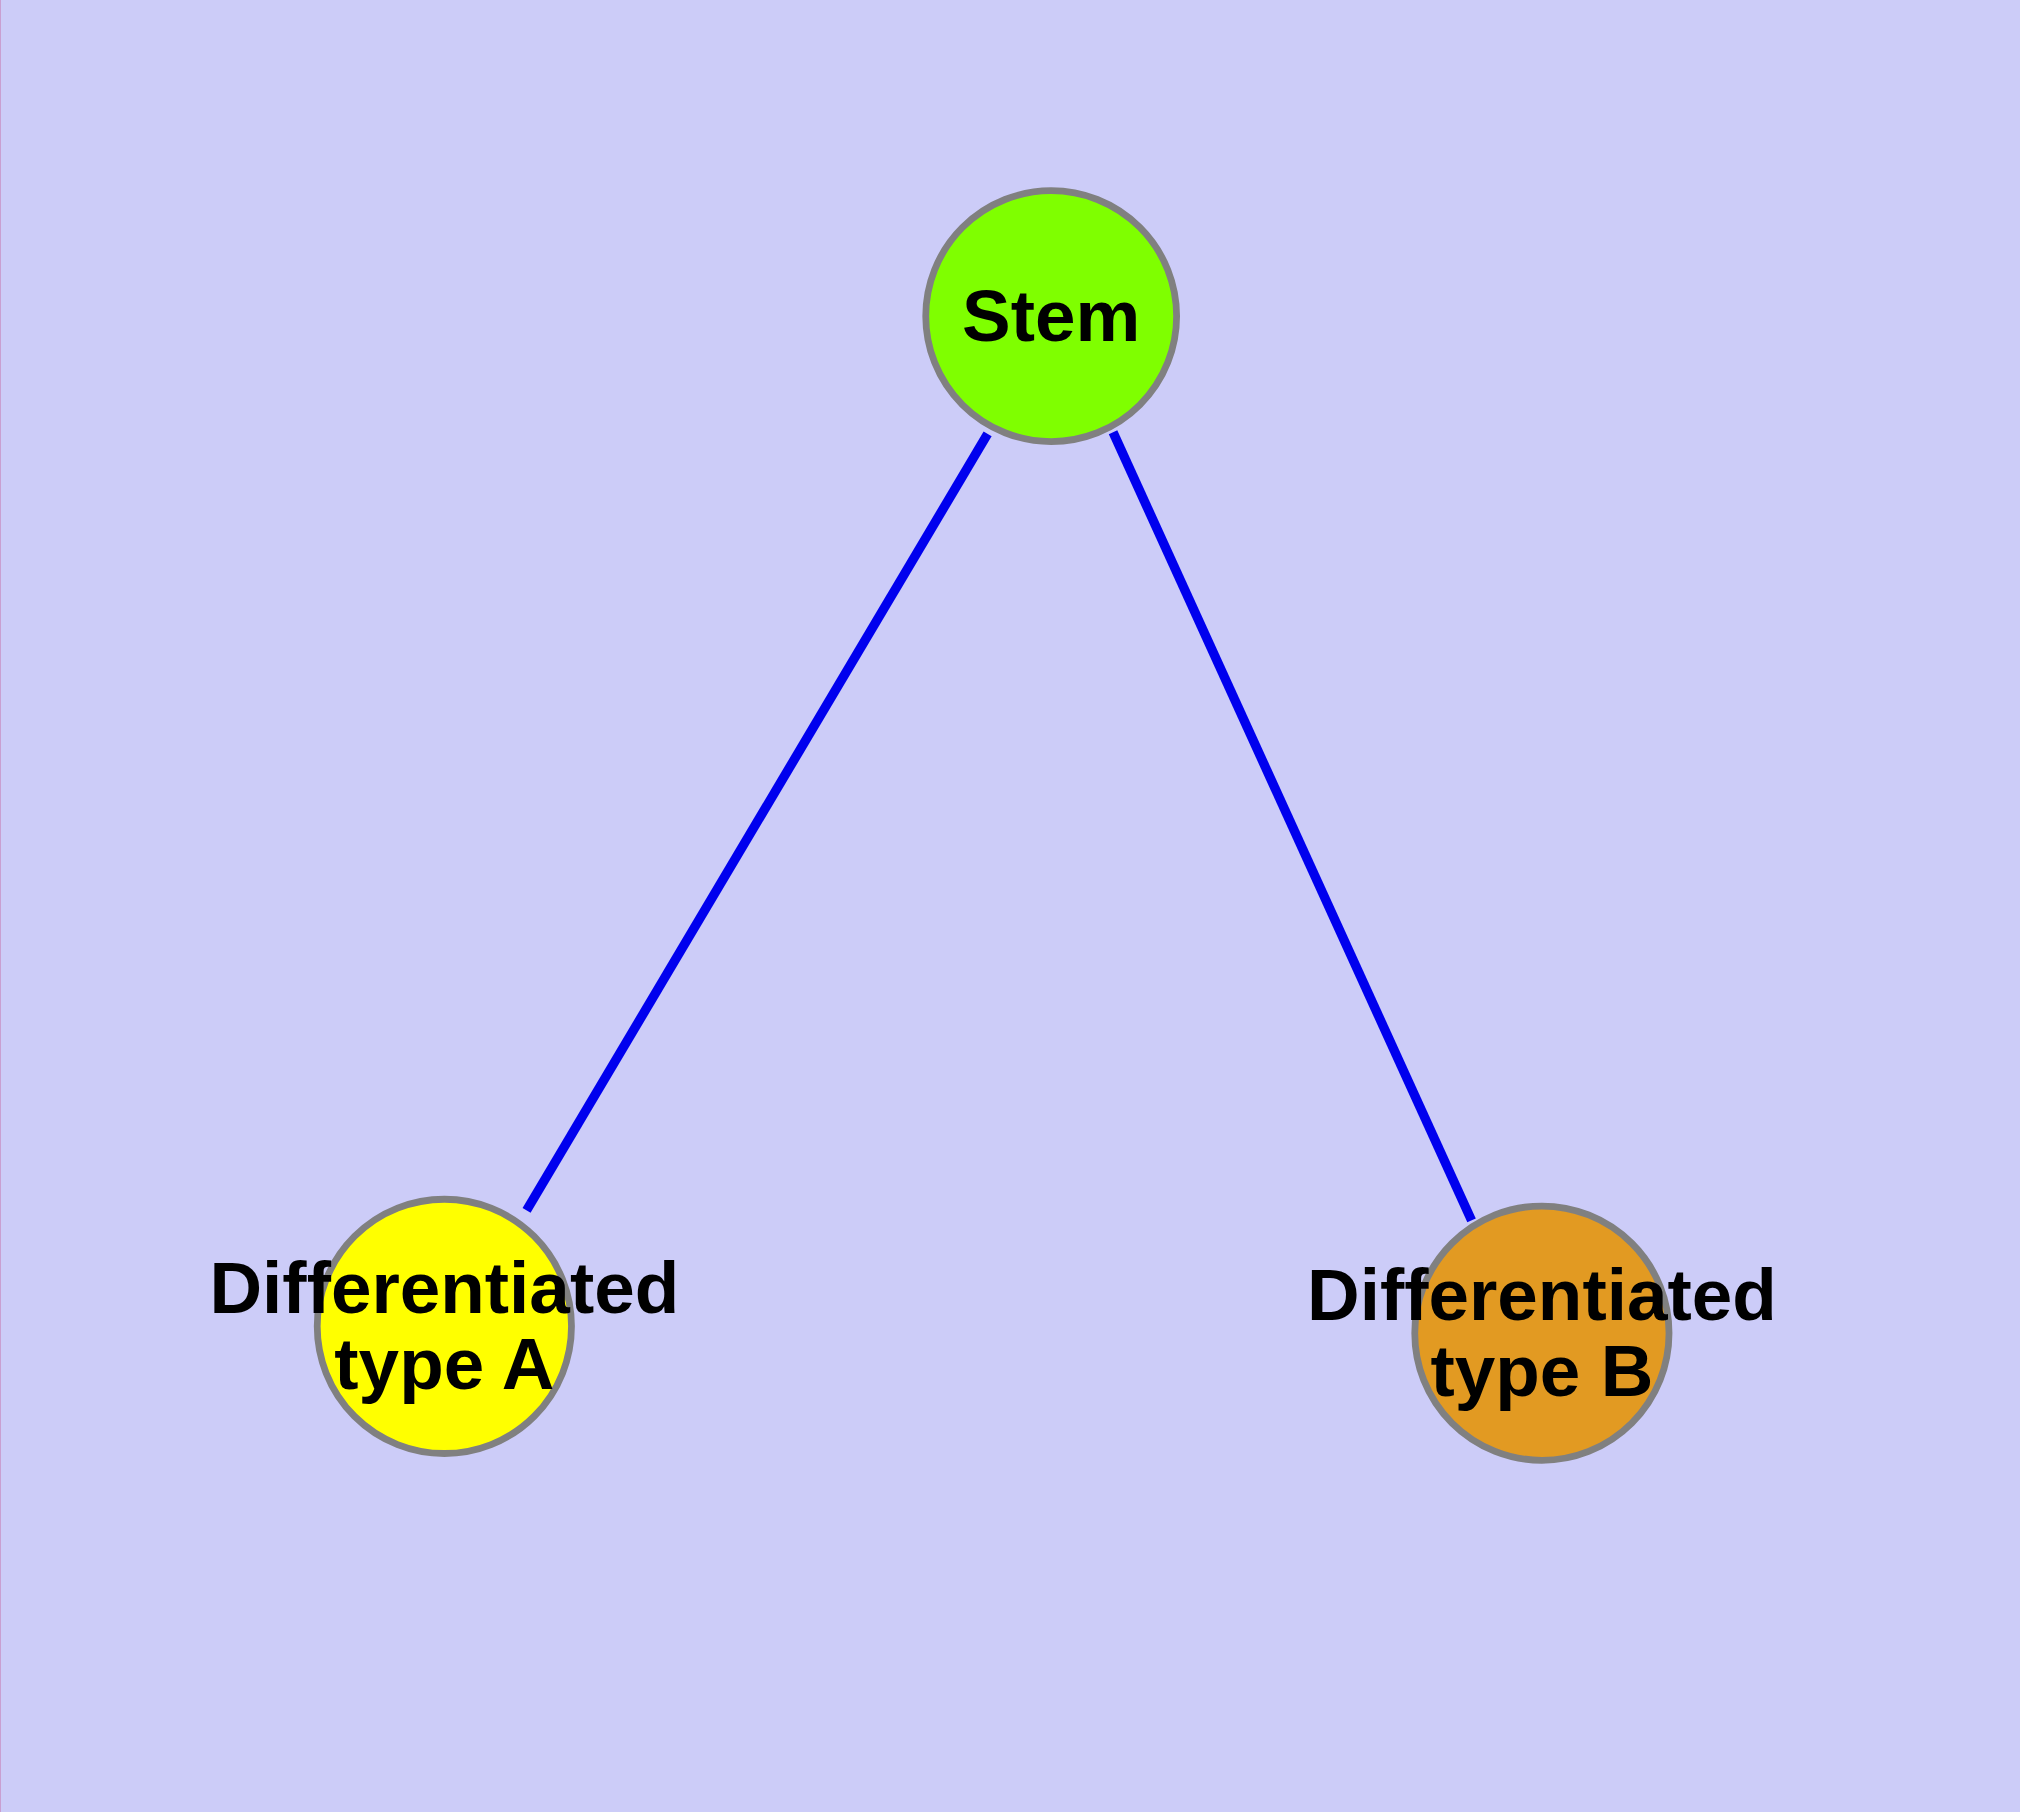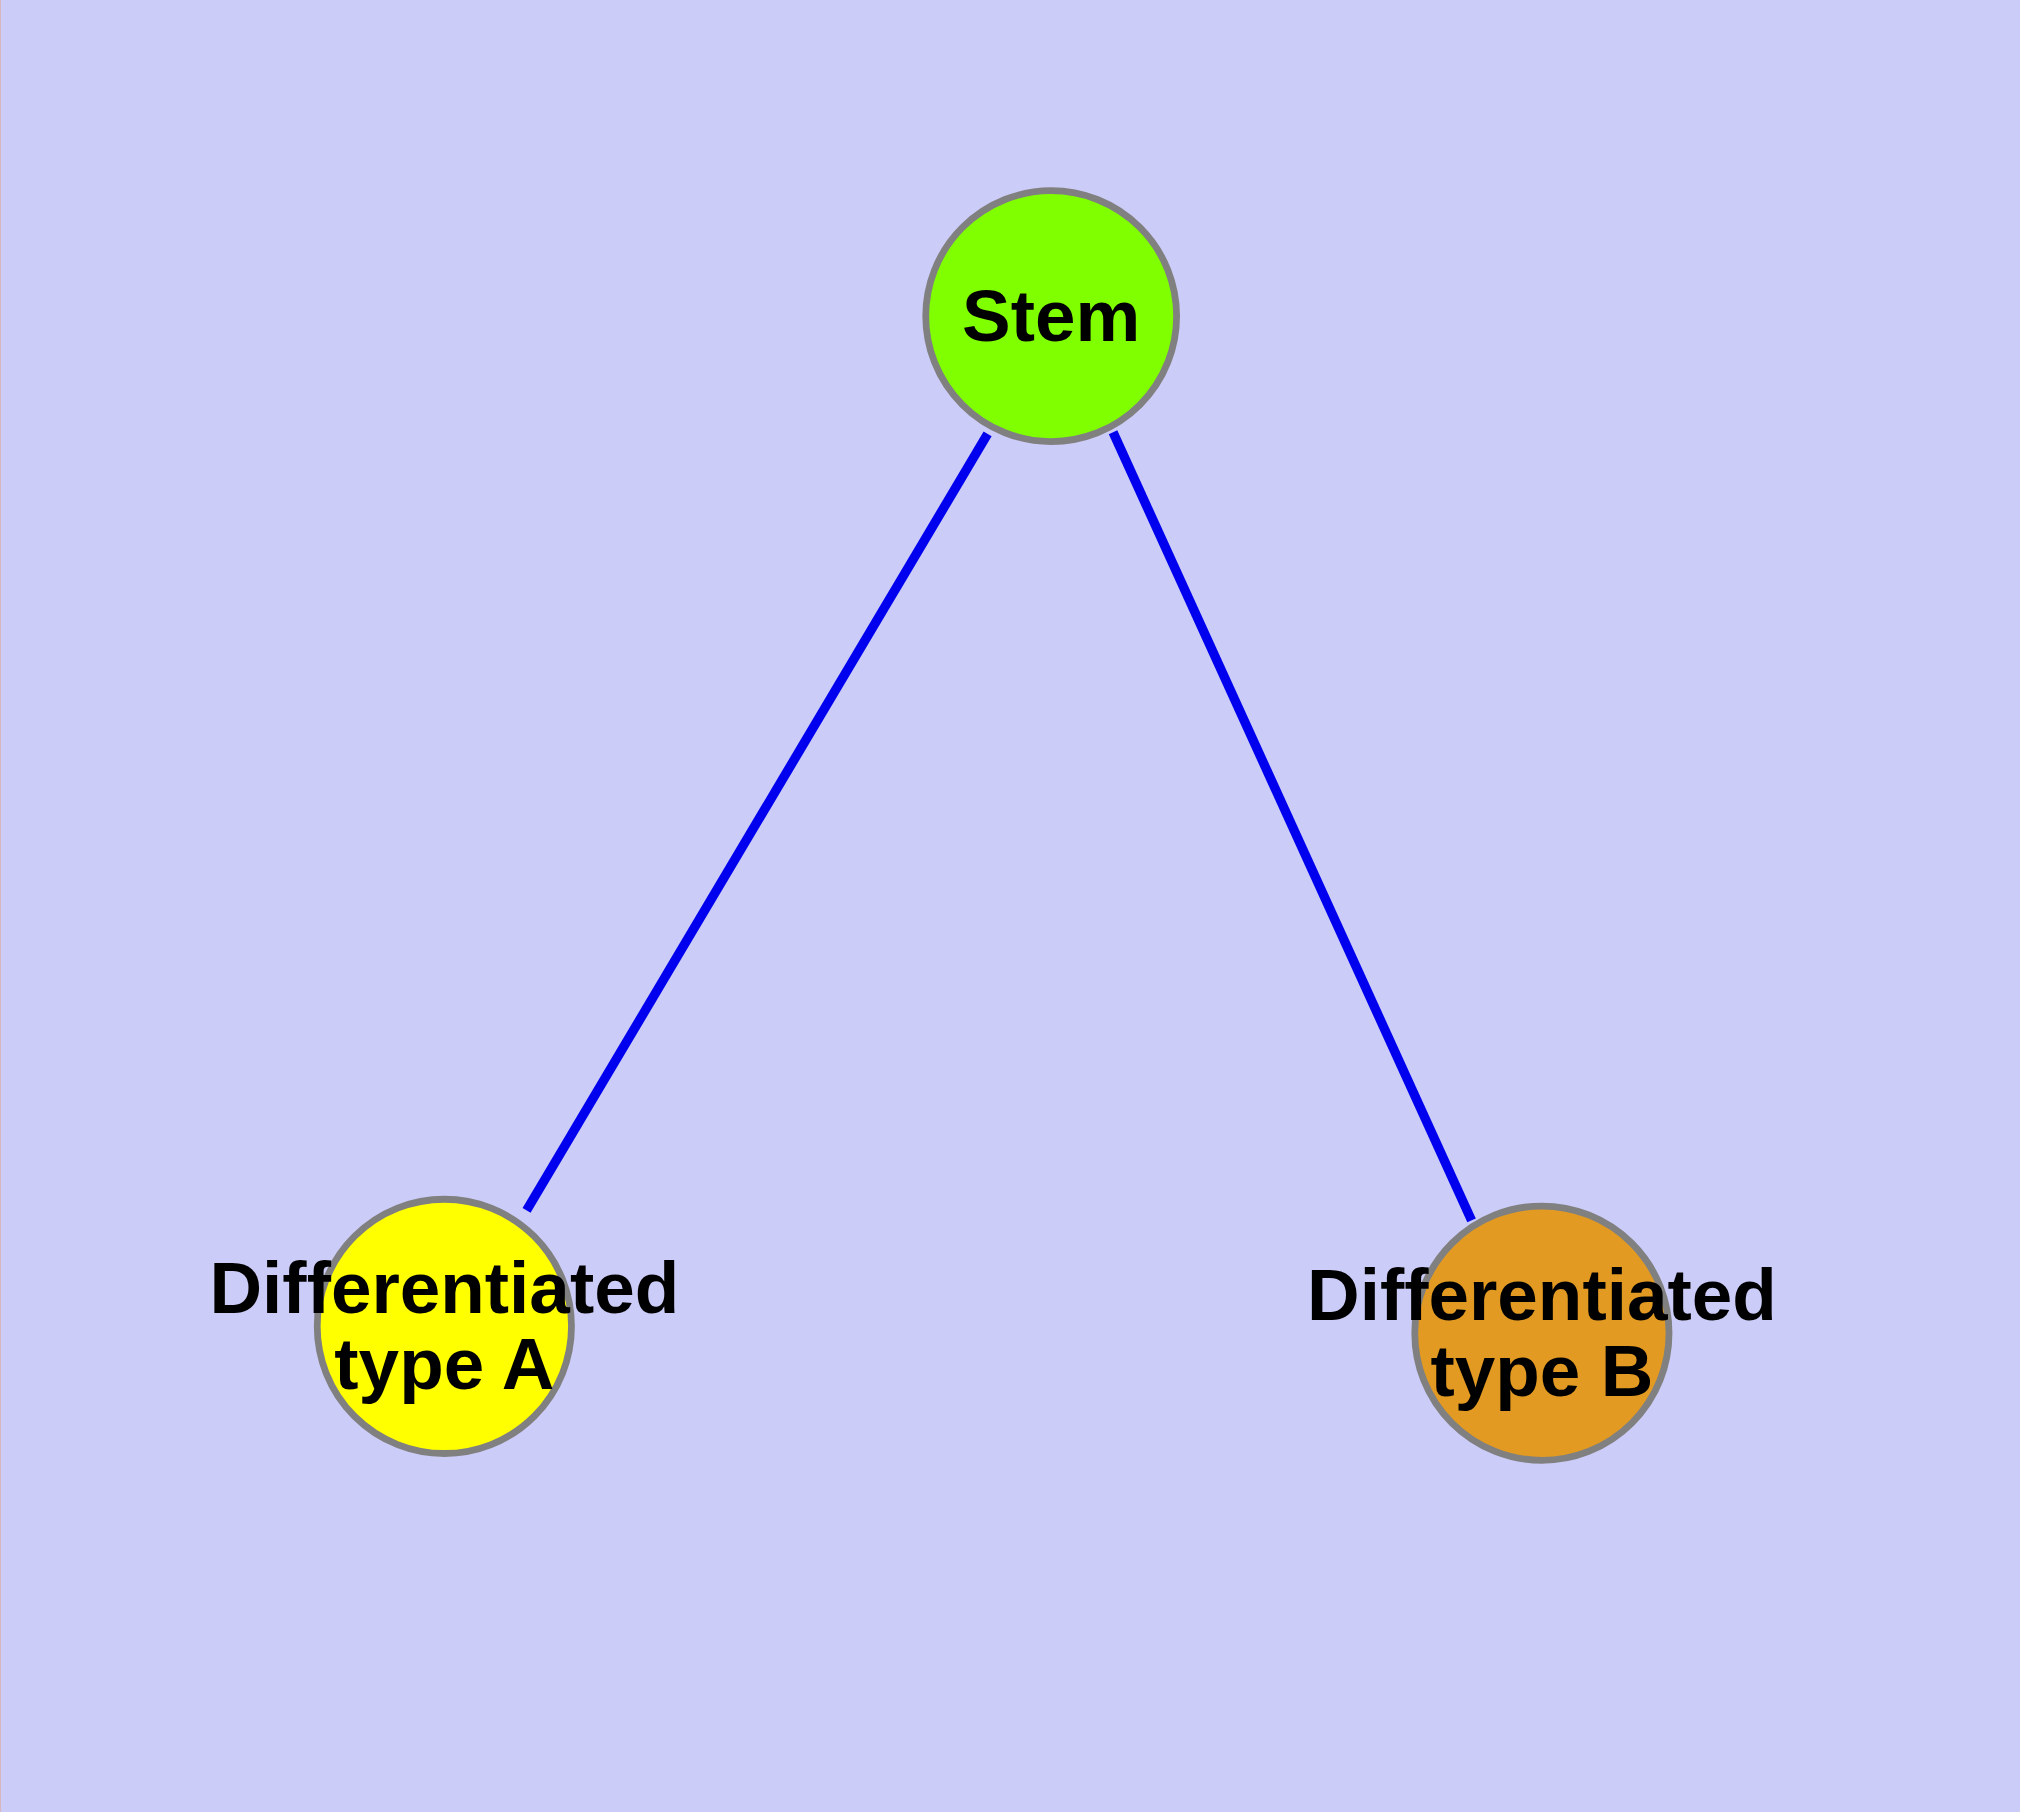--- a/index.html
+++ b/index.html
@@ -29,21 +29,21 @@
     font-weight: bold;
     fill: #000000;
     text-anchor: middle;
     paint-order: normal;
     white-space: pre;
   }
 </style>
 </head>
 <body>
 
-<div id="graph-canvas" style="width: 2021px; height: 1812px; background: #f97316;">
+<div id="graph-canvas" style="width: 2021px; height: 1812px; background: #be185d;">
   <svg id="graph-svg" viewBox="0 0 2384 2138" style="width: 2021px; height: 1812px;">
 
     <rect id="bg-rect" x="0" y="0" width="2384" height="2138" fill="#ccccf8"></rect>
 
     <g id="edges-layer">
       <line class="edge" id="edge-stem-a" x1="1165" y1="512" x2="621" y2="1428" stroke="#0000ee" stroke-width="11" stroke-linecap="butt"></line>
       <line class="edge" id="edge-stem-b" x1="1313" y1="510" x2="1736" y2="1440" stroke="#0000ee" stroke-width="11" stroke-linecap="butt"></line>
     </g>
 
     <g id="nodes-layer">

